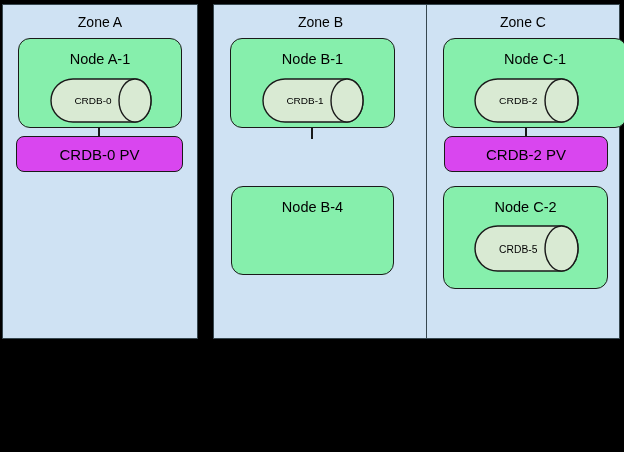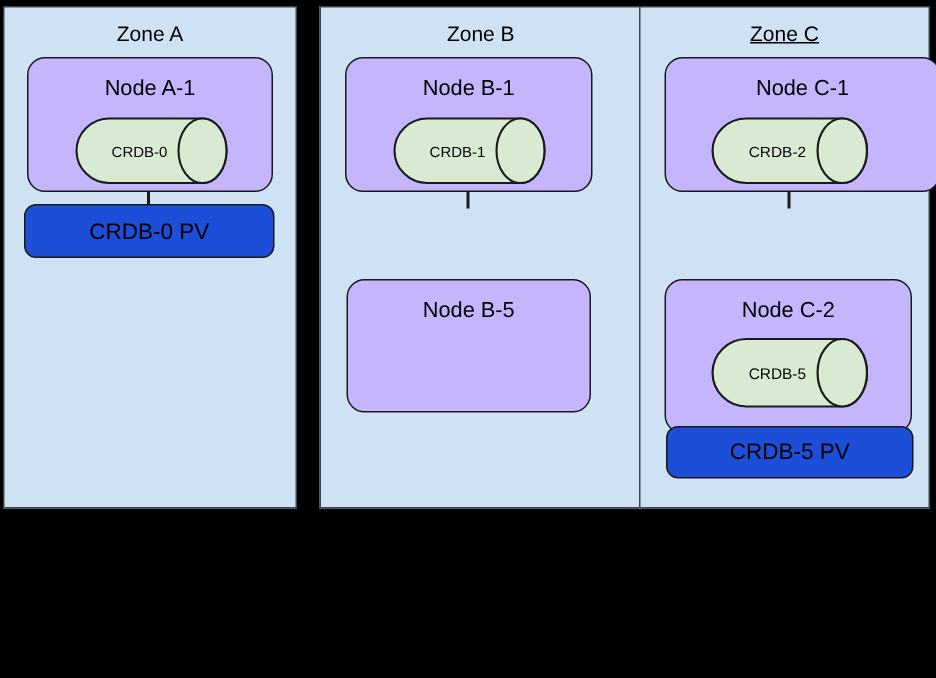--- a/index.html
+++ b/index.html
@@ -13,47 +13,47 @@
   }
   .zone {
     position: absolute;
     top: 4px; height: 335px;
     background: #cfe2f3;
     border: 1px solid #37474f;
     box-sizing: border-box;
   }
   #zone-a { left: 2px;   width: 196px; }
   #zone-b { left: 213px; width: 215px; }
-  #zone-c { left: 426px; width: 194px; text-decoration: underline; }
+  #zone-c { left: 426px; width: 194px; }
   .zone-title {
     text-align: center;
     padding-top: 8px;
     font-size: 14px;
     line-height: 18px;
   }
   .node {
     position: absolute;
-    background: #c4b5fd;
+    background: #86efac;
     border: 1.5px solid #1a1a1a;
     border-radius: 12px;
     box-sizing: border-box;
   }
   .node-title {
     text-align: center;
     margin-top: 11px;
     font-size: 14.5px;
     line-height: 18px;
   }
   .cylinder {
     position: absolute;
     display: block;
   }
   .pv {
     position: absolute;
-    background: #1d4ed8;
+    background: #d946ef;
     border: 1.5px solid #1a1a1a;
     border-radius: 8px;
     box-sizing: border-box;
     font-size: 15px;
     text-align: center;
     display: flex;
     align-items: center;
     justify-content: center;
   }
   .connector {
@@ -84,38 +84,38 @@
   <div class="connector" style="left:97px; top:112px; height:22px;"></div>
   <div class="node" style="left:16px; top:33px; width:165px; height:90px;border-radius:12px;">
     <div class="node-title">Node B-1</div>
     <svg class="cylinder" style="left:31px; top:39px;" width="102" height="45" viewBox="0 0 102 46" preserveAspectRatio="none">
       <path d="M23 1 H85 A16 22 0 0 1 85 45 H23 A22 22 0 0 1 23 1 Z" fill="#d9ead3" stroke="#1a1a1a" stroke-width="1.4"></path>
       <ellipse cx="85" cy="23" rx="16" ry="22" fill="#d9ead3" stroke="#1a1a1a" stroke-width="1.4"></ellipse>
       <text x="43" y="27" text-anchor="middle" font-size="10" font-family="Liberation Sans, sans-serif" fill="#000000">CRDB-1</text>
     </svg>
   </div>
   <div class="node" style="left:17px; top:181px; width:163px; height:89px;">
-    <div class="node-title">Node B-5</div>
+    <div class="node-title">Node B-4</div>
   </div>
 </section>
 
 <section class="zone" id="zone-c">
   <div class="zone-title">Zone C</div>
   <div class="connector" style="left:98px; top:112px; height:22px;"></div>
   <div class="connector" style="left:98px; top:262px; height:19px;"></div>
   <div class="node" style="left:16px; top:33px; width:184px; height:90px;">
     <div class="node-title">Node C-1</div>
     <svg class="cylinder" style="left:30px; top:39px;" width="105" height="45" viewBox="0 0 102 46" preserveAspectRatio="none">
       <path d="M23 1 H85 A16 22 0 0 1 85 45 H23 A22 22 0 0 1 23 1 Z" fill="#d9ead3" stroke="#1a1a1a" stroke-width="1.4"></path>
       <ellipse cx="85" cy="23" rx="16" ry="22" fill="#d9ead3" stroke="#1a1a1a" stroke-width="1.4"></ellipse>
       <text x="43" y="27" text-anchor="middle" font-size="10" font-family="Liberation Sans, sans-serif" fill="#000000">CRDB-2</text>
     </svg>
   </div>
+  <div class="pv" style="left:17px; top:131px; width:164px; height:36px;">CRDB-2 PV</div>
   <div class="node" style="left:16px; top:181px; width:165px; height:103px;">
     <div class="node-title">Node C-2</div>
     <svg class="cylinder" style="left:30px; top:38px;" width="105" height="47" viewBox="0 0 102 46" preserveAspectRatio="none">
       <path d="M23 1 H85 A16 22 0 0 1 85 45 H23 A22 22 0 0 1 23 1 Z" fill="#d9ead3" stroke="#1a1a1a" stroke-width="1.4"></path>
       <ellipse cx="85" cy="23" rx="16" ry="22" fill="#d9ead3" stroke="#1a1a1a" stroke-width="1.4"></ellipse>
       <text x="43" y="27" text-anchor="middle" font-size="10" font-family="Liberation Sans, sans-serif" fill="#000000">CRDB-5</text>
     </svg>
   </div>
-  <div class="pv" style="left:17px; top:279px; width:165px; height:35px;">CRDB-5 PV</div>
 </section>
 
 </body></html>

